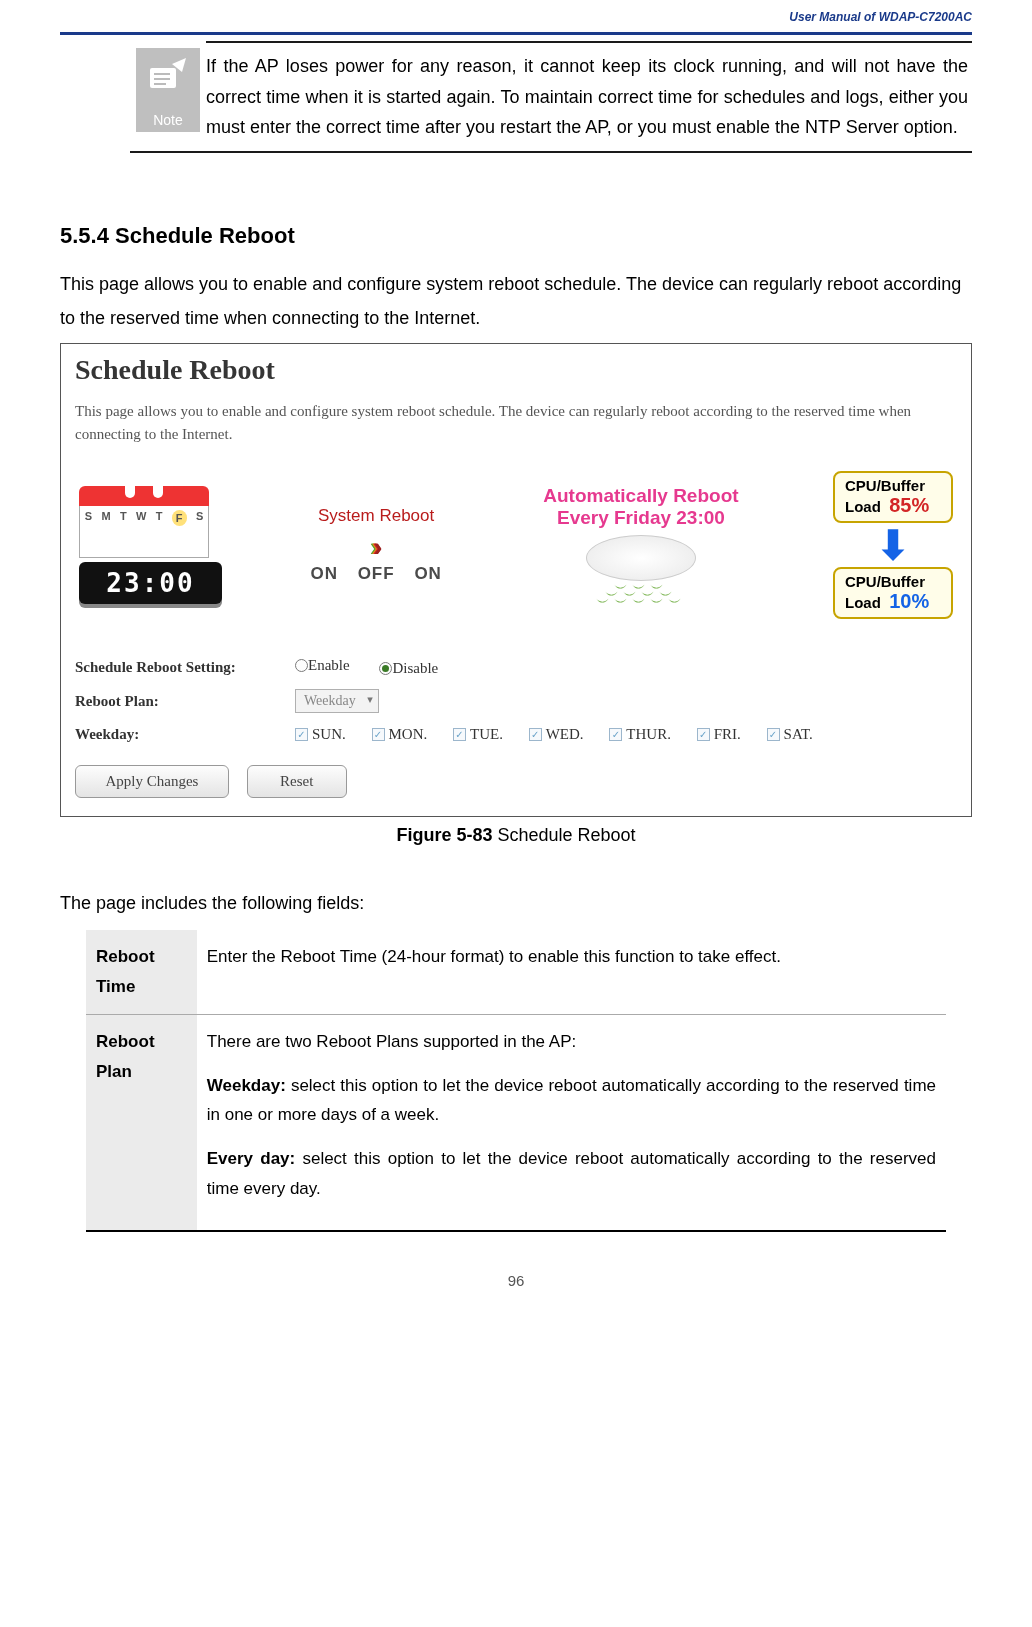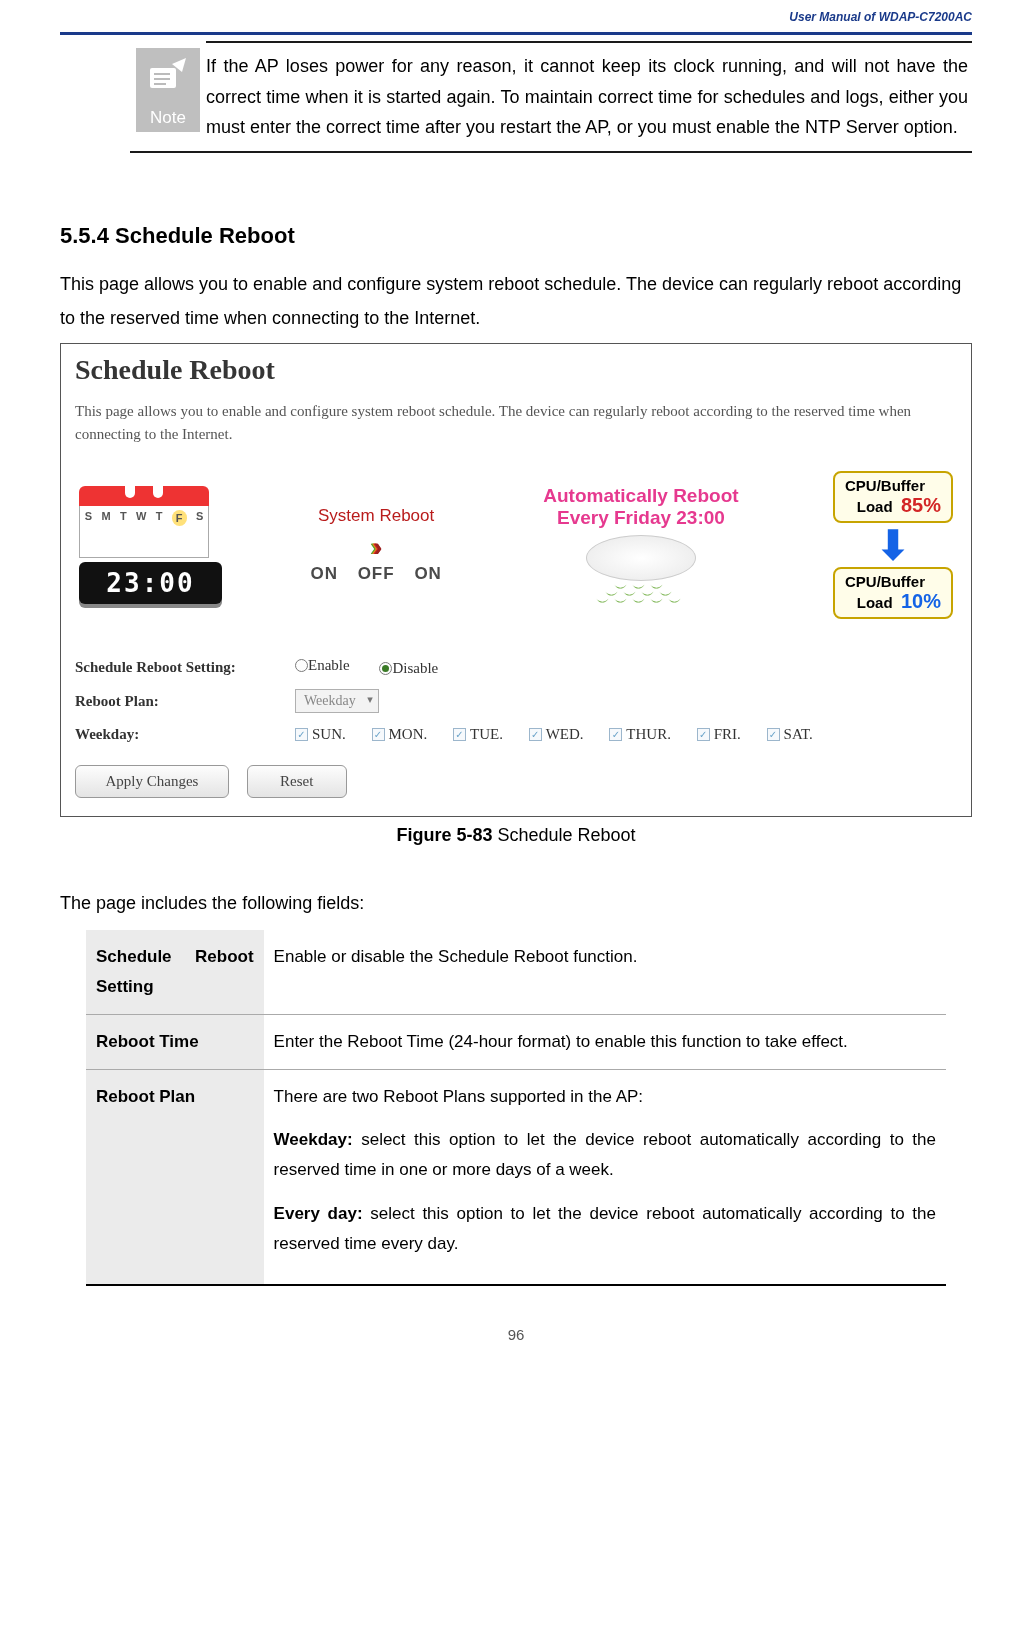--- a/index.html
+++ b/index.html
@@ -34,21 +34,21 @@
       font-size: 18px;
       line-height: 1.7;
       text-align: justify;
       padding: 8px 4px 8px 0;
     }
     .note-icon {
       width: 64px; height: 84px;
       background: #bfbfbf;
       display: flex; flex-direction: column;
       justify-content: flex-end; align-items: center;
-      color: #fff; font-size: 17px; padding-bottom: 4px;
+      color: #fff; font-size: 14px; padding-bottom: 4px;
       position: relative;
     }
     .note-icon svg { position: absolute; top: 8px; }
     .section-heading {
       font-size: 22px;
       font-weight: bold;
       margin: 70px 0 18px;
     }
     .body-text {
       font-size: 18px;
@@ -120,21 +120,21 @@
       margin: 0 auto 4px;
     }
     .waves { text-align: center; color: #79b34e; line-height: 0.5; margin-top: 4px;}
     .waves div { font-size: 14px; letter-spacing: 4px; }
     .cpu-block { display: flex; flex-direction: column; align-items: center; }
     .cpu-box {
       border: 2px solid #c7a400; border-radius: 8px;
       padding: 4px 10px; font-size: 15px; font-weight: bold;
       background: #fffde9; min-width: 120px;
     }
-    .cpu-box .load { display: block; text-align: right; }
+    .cpu-box .load { display: block; }
     .cpu-box .pct { font-size: 20px; }
     .pct-red { color: #d32626; }
     .pct-blue { color: #1463e6; }
     .cpu-arrow { font-size: 40px; color: #1463e6; font-weight: bold; line-height: 1; margin: 2px 0;}
     .form-grid { font-family: Georgia, 'Times New Roman', serif; color: #333; font-size: 15px;}
     .form-row { display: flex; align-items: center; margin: 12px 0;}
     .form-row .lbl { width: 220px; font-weight: bold; }
     .radio-like { display: inline-flex; align-items: center; margin-right: 26px; }
     .rad { width: 13px; height: 13px; border: 1px solid #7a7a7a; border-radius: 50%; display: inline-flex; align-items: center; justify-content: center; background: #fdfdfd;}
     .rad.sel::after { content: ""; width: 7px; height: 7px; background: #3a7a26; border-radius: 50%; display: block;}
@@ -340,24 +340,20 @@
 
 <div class="fig-caption">
   <b>Figure 5-83</b> <span>Schedule Reboot</span>
 </div>
 
 <p class="body-text">The page includes the following fields:</p>
 
 <table class="fields-table">
   <tbody>
   <tr>
-    <td class="obj">Schedule Reboot Setting</td>
-    <td>Enable or disable the Schedule Reboot function.</td>
-  </tr>
-  <tr>
     <td class="obj">Reboot Time</td>
     <td>Enter the Reboot Time (24-hour format) to enable this function to take effect.</td>
   </tr>
   <tr>
     <td class="obj">Reboot Plan</td>
     <td>
       <div class="plan-para">There are two Reboot Plans supported in the AP:</div>
       <div class="plan-para"><b>Weekday:</b><span> select this option to let the device reboot automatically according to the reserved time in one or more days of a week.</span></div>
       <div class="plan-para"><b>Every day:</b><span> select this option to let the device reboot automatically according to the reserved time every day.</span></div>
     </td>

